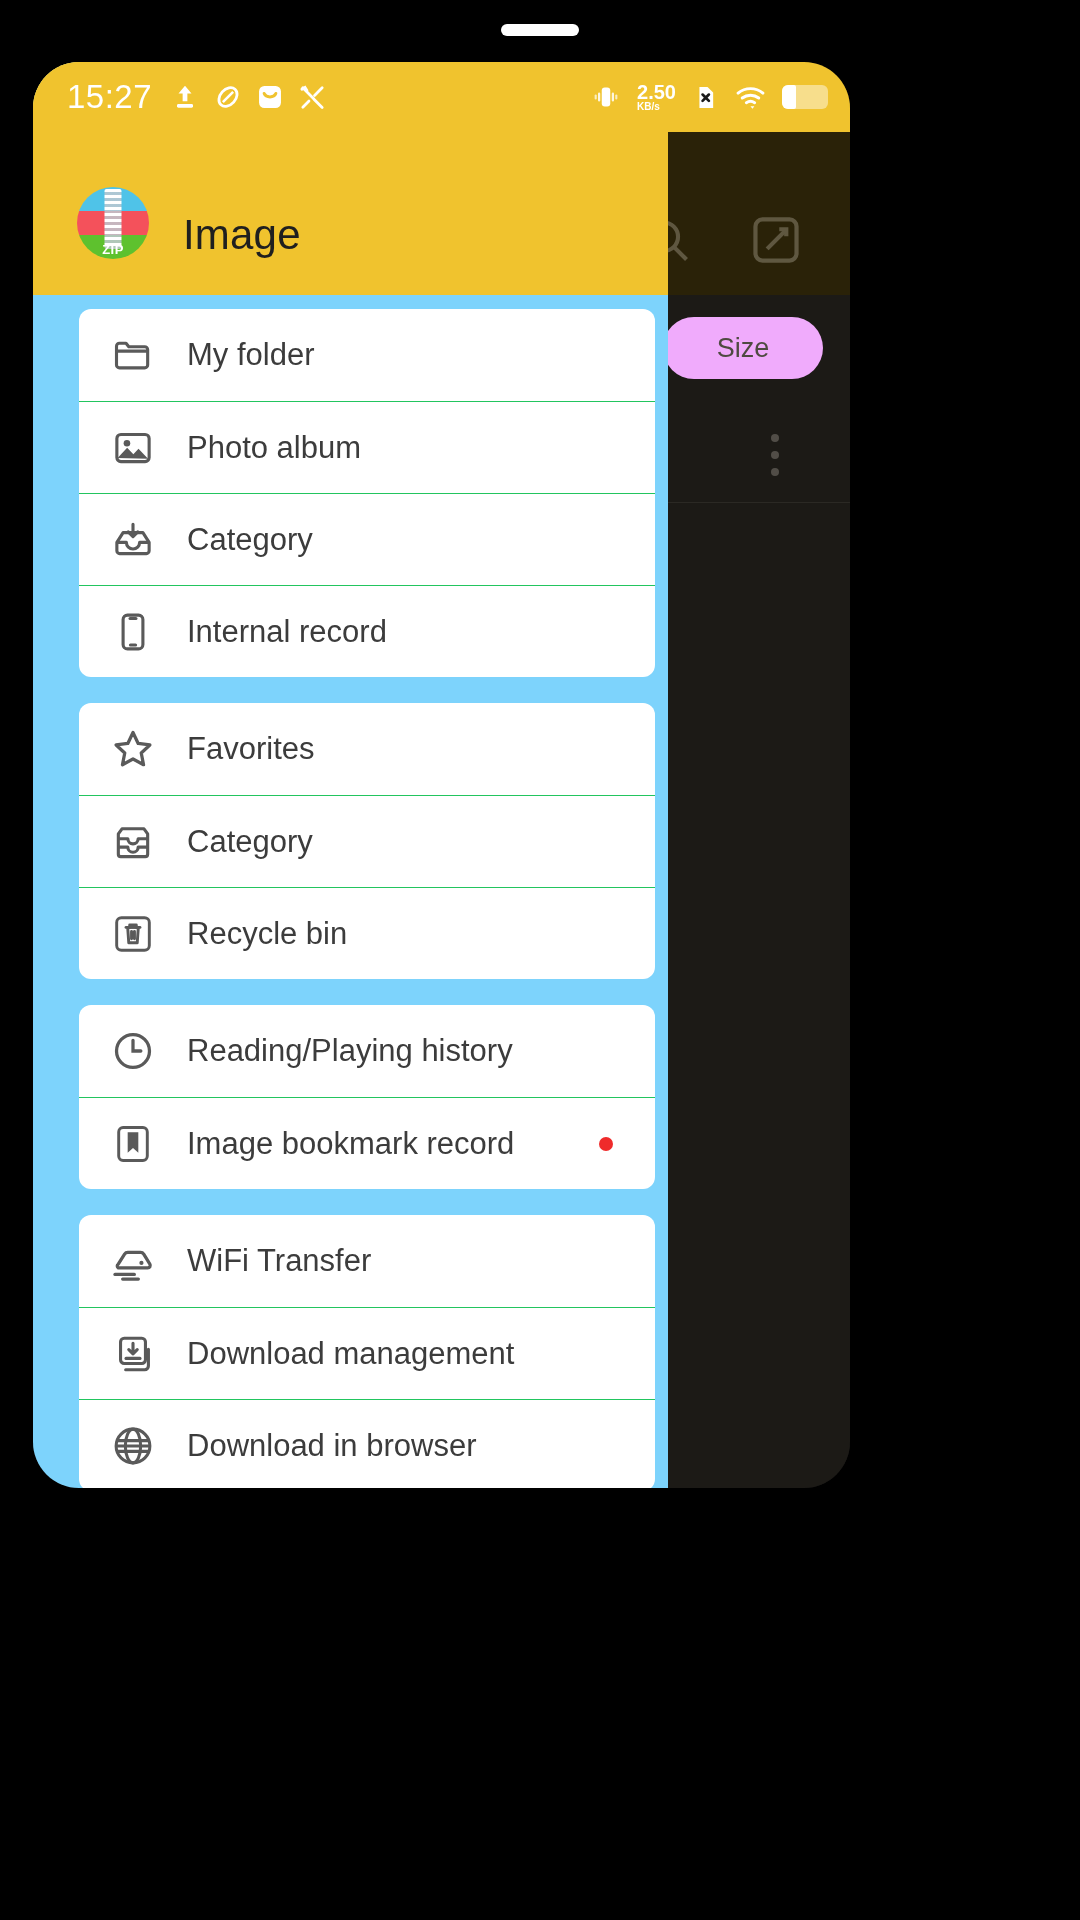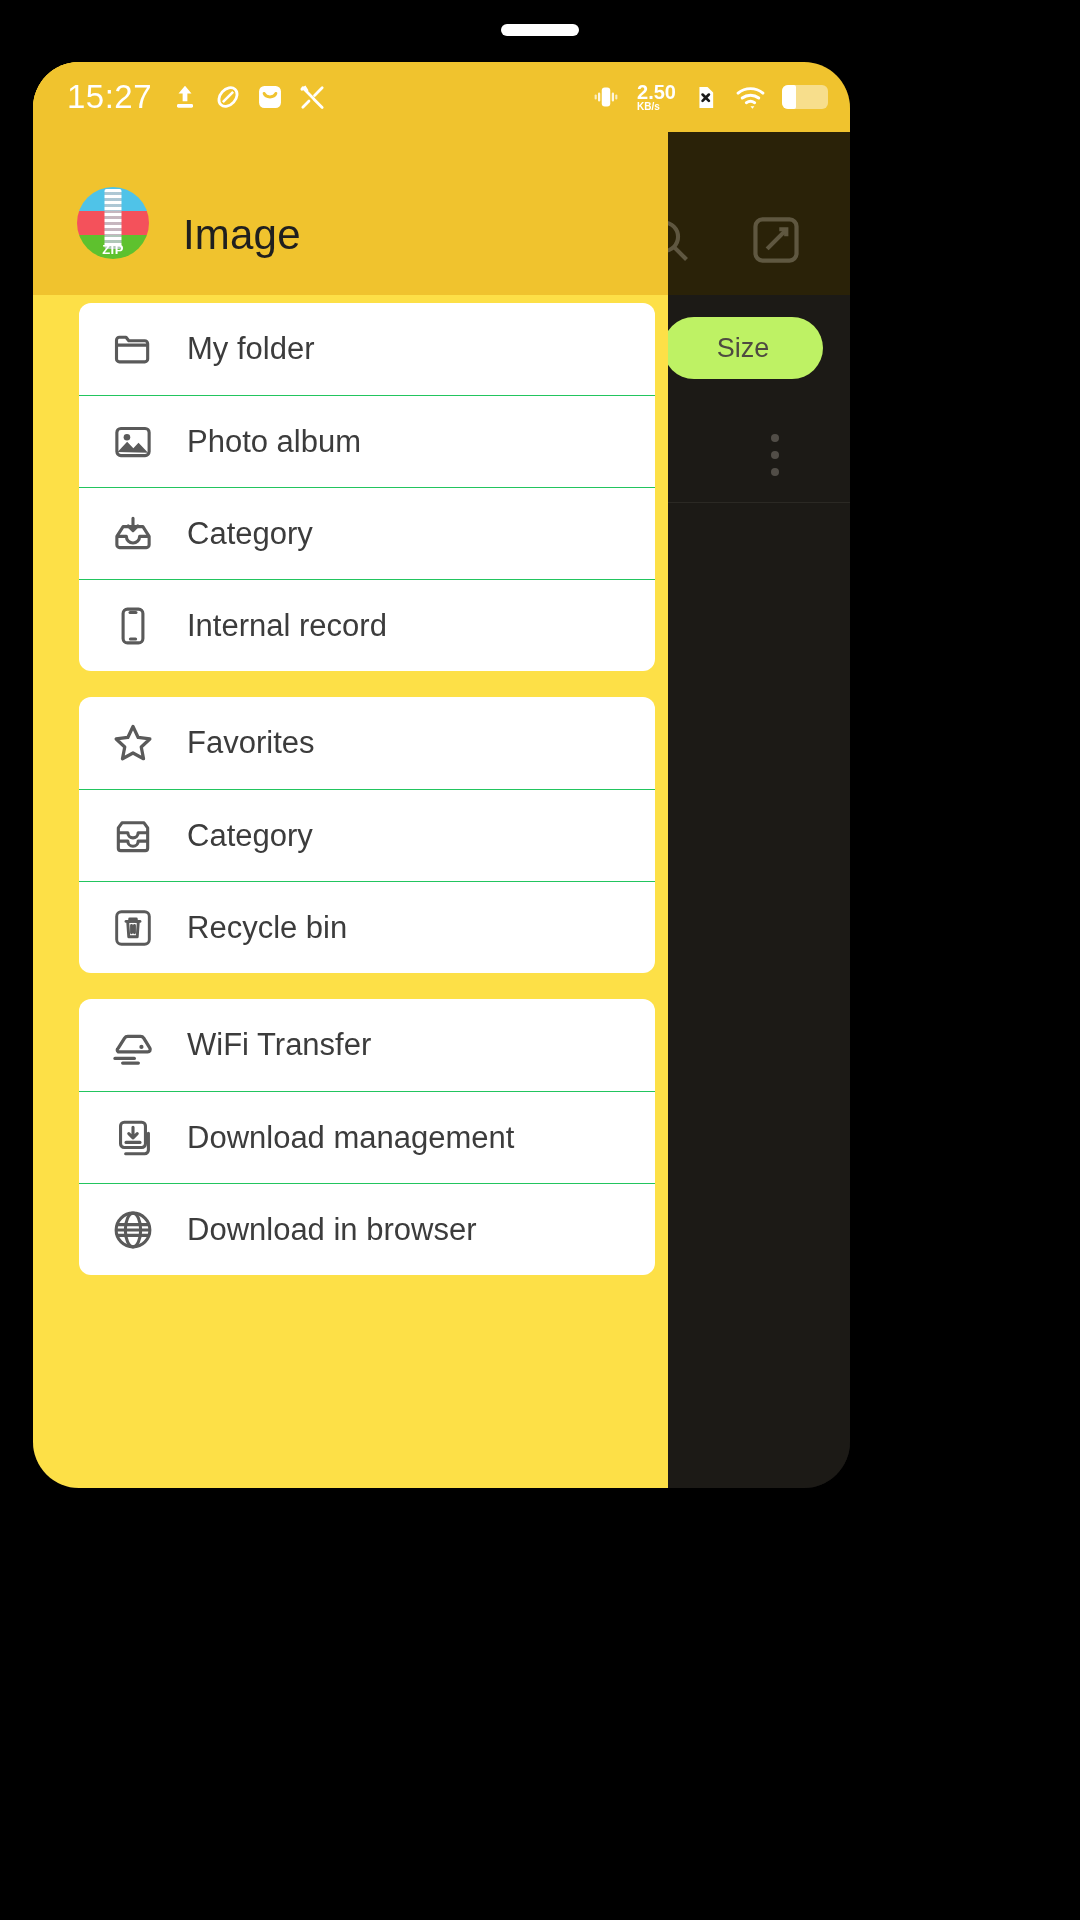--- a/index.html
+++ b/index.html
@@ -70,21 +70,21 @@
     width: 56px; height: 56px;
     opacity: 0.30;
   }
   .dim-size-chip {
     position: absolute;
     left: 630px;
     top: 255px;
     width: 160px;
     height: 62px;
     border-radius: 31px;
-    background: #bef264;
+    background: #f0abfc;
     display: flex;
     align-items: center;
     justify-content: center;
   }
   .dim-size-chip span {
     color: #4e4a41;
     font-size: 27px;
   }
   .dim-kebab {
     position: absolute;
@@ -175,21 +175,21 @@
     border-radius: 6px 2px 2px 6px;
     background: #ffffff;
   }
 
   
   .drawer {
     position: absolute;
     left: 0; top: 0;
     width: 635px;
     height: 1426px;
-    background: #fde047;
+    background: #7dd3fc;
     z-index: 5;
     overflow: hidden;
   }
   .drawer-header {
     height: 233px;
     background: #F0C32E;
     display: flex;
     align-items: flex-end;
     padding: 0 0 36px 44px;
   }
@@ -226,21 +226,21 @@
   .app-title {
     margin-left: 34px;
     font-size: 42px;
     color: #1f1f1f;
     font-weight: 400;
     letter-spacing: 0.2px;
   }
 
   
   .drawer-body {
-    padding: 8px 0 0 0;
+    padding: 14px 0 0 0;
   }
   .card {
     margin: 0 13px 26px 46px;
     background: #ffffff;
     border-radius: 12px;
     overflow: hidden;
   }
   .nav-row {
     height: 92px;
     display: flex;
@@ -403,20 +403,42 @@
                 <path d="M8.2 8.4h7.6" stroke-linecap="round"></path>
                 <path d="M10.2 8.4V7.1h3.6v1.3" stroke-linecap="round"></path>
                 <path d="M9.1 8.4l.6 8.4h4.6l.6-8.4z"></path>
                 <path d="M11.2 10.6v4M12.8 10.6v4" stroke-linecap="round"></path>
               </svg>
             </span>
             <span class="nav-label">Recycle bin</span>
           </div>
         </div>
 
+        <div class="card">
+          <div class="nav-row">
+            <span class="nav-icon">
+              <svg viewBox="0 0 24 24" width="46" height="46" fill="none" stroke="currentColor" stroke-width="1.7" stroke-linecap="round">
+                <circle cx="12" cy="12" r="8.6"></circle>
+                <path d="M12 6.4V12h4.1"></path>
+              </svg>
+            </span>
+            <span class="nav-label">Reading/Playing history</span>
+          </div>
+
+          <div class="nav-row">
+            <span class="nav-icon">
+              <svg viewBox="0 0 24 24" width="44" height="44" fill="none" stroke="currentColor" stroke-width="1.6" stroke-linejoin="round">
+                <rect x="4.2" y="3.0" width="15.6" height="18" rx="2.4"></rect>
+                <path d="M9.1 5.6h5.8v11.2L12 14.2l-2.9 2.6z" fill="currentColor" stroke="none"></path>
+              </svg>
+            </span>
+            <span class="nav-label">Image bookmark record</span>
+            <span class="badge-dot"></span>
+          </div>
+        </div>
 
         <div class="card">
           <div class="nav-row">
             <span class="nav-icon">
               <svg viewBox="0 0 24 24" width="46" height="46" fill="none" stroke="currentColor" stroke-width="1.7" stroke-linecap="round" stroke-linejoin="round">
                 <path d="M4.3 15.6h15.4a1.3 1.3 0 0 0 1.1-2L17.6 8.4a2 2 0 0 0-1.7-.9H9.3a2 2 0 0 0-1.7.9L4.3 13.6a1.2 1.2 0 0 0 0 2z"></path>
                 <circle cx="16.4" cy="13.0" r="1.1" fill="currentColor" stroke="none"></circle>
                 <path d="M2.6 19.0h10.1"></path>
                 <path d="M6.6 21.4h8.2"></path>
               </svg>

